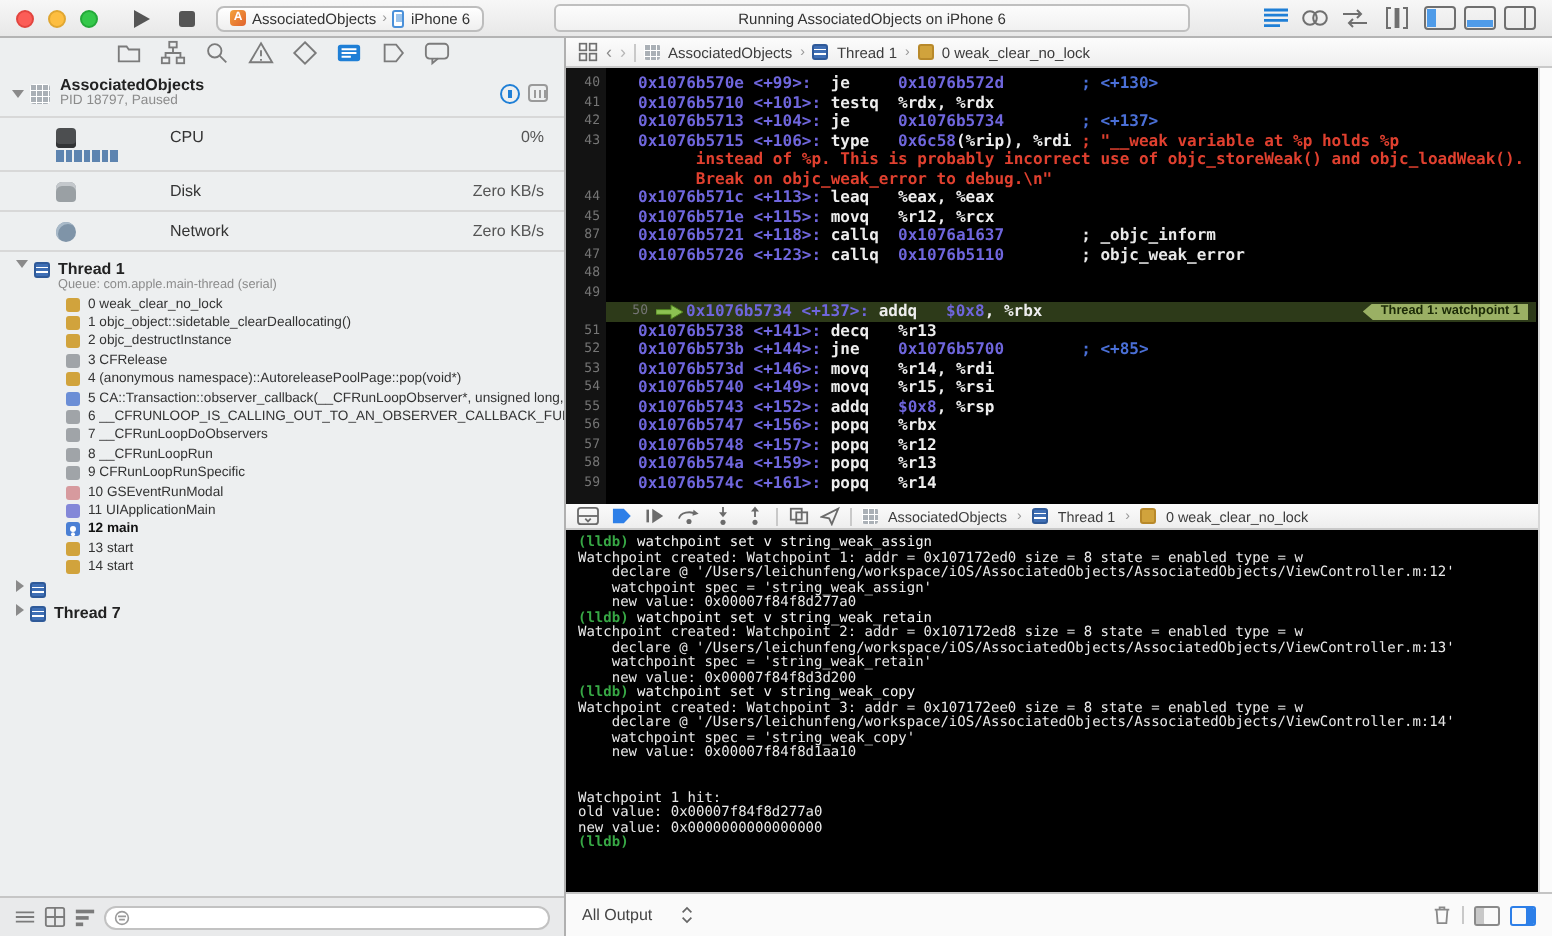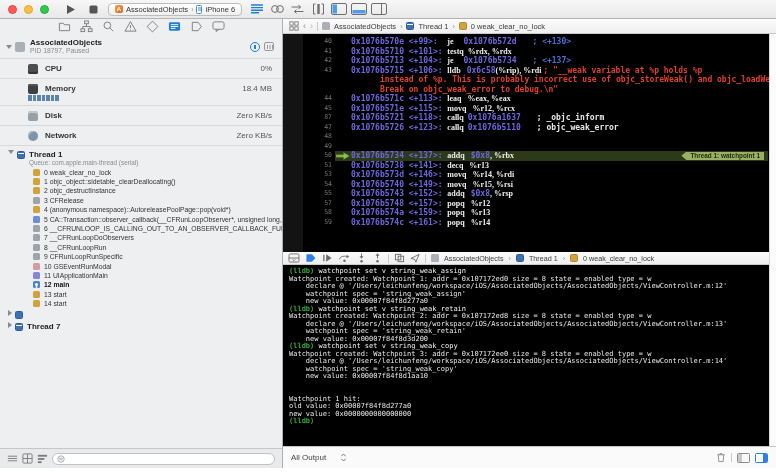--- a/index.html
+++ b/index.html
@@ -56,21 +56,21 @@
   .bars-icon { width:10px; height:9px; border:1px solid #9a9a9a; border-radius:2px; position:relative; }
   .bars-icon::before { content:""; position:absolute; left:1.5px; top:1.5px; bottom:1.5px; width:1px;
                        background:#9a9a9a; box-shadow:2.5px 0 #9a9a9a, 5px 0 #9a9a9a; }
 
   .gauge-row { height:20px; display:flex; align-items:center; border-top:1px solid #d8d8d8; padding-left:28px; }
   .gicon { width:10px; height:10px; margin-right:7px; flex:none; border-radius:2px; }
   .gi-cpu { background:#4c4e50; box-shadow:inset 0 -2px #323436; }
   .gi-memory { background:#3e4042; box-shadow:inset 0 2px #54565a; }
   .gi-disk { background:#9aa0a4; border-radius:3px 3px 2px 2px; box-shadow:inset 0 2px #c4c8cc; }
   .gi-network { background:#7f94a8; border-radius:50%; box-shadow:inset 1px 1px #a9bac9; }
-  .glabel { font-size:8px; font-weight:bold; color:#333; }
+  .glabel { font-size:8px; font-weight:normal; color:#333;margin-left:40px; }
   .gvalue { margin-left:auto; margin-right:10px; font-size:8px; color:#555; }
   .gbars { display:flex; gap:1px; padding-left:28px; margin:-3px 0 4px; }
   .gbars span { width:3.5px; height:6px; background:#5d84b0; }
 
   .thread-list { border-top:1px solid #d8d8d8; padding-top:2px; }
   .thread-row { display:flex; padding:2px 4px 1px 8px; align-items:flex-start; }
   .thread-icon { width:8px; height:8px; border-radius:1.5px; margin:1px 4px 0 0; flex:none;
                  background:repeating-linear-gradient(#3f6fb5 0 1.5px,#ffffff 1.5px 2.2px); border:0.5px solid #2f5a99; }
   .tname { font-size:8px; font-weight:bold; color:#222; line-height:9px; }
   .tqueue { font-size:6.4px; color:#8b8b8b; line-height:7.5px; }
@@ -93,26 +93,26 @@
              display:flex; align-items:center; padding:0 6px; gap:4px; font-size:7.5px; color:#3c3c3c; white-space:nowrap; }
   .jb-icon { display:flex; align-items:center; }
   .mini-sq { width:8px; height:8px; border-radius:1.5px; flex:none; }
   .mini-grid { background:#aab0b6; background-image:linear-gradient(#fff 0.5px,transparent 0.5px),linear-gradient(90deg,#fff 0.5px,transparent 0.5px); background-size:3px 3px; }
   .mini-thread { background:repeating-linear-gradient(#3f6fb5 0 1.5px,#fff 1.5px 2.2px); border:0.5px solid #2f5a99; }
   .mini-frame { background:#d1a33c; border:0.5px solid #b8892a; }
 
   .editor { height:218px; flex:none; position:relative; font-family:"DejaVu Sans Mono",monospace; font-size:8px;
             padding:3px 8px 0 0; }
   .gutterbg { position:absolute; left:0; top:0; bottom:0; width:20px; background:#131313; }
-  .asm-row { display:flex; height:9.5px; line-height:9.5px; position:relative;margin-left:32px; }
-  .asm-row.cur { background:linear-gradient(to right,transparent 20px,#2d3a19 20px); }
+  .asm-row { display:flex; height:9.5px; line-height:9.5px; position:relative; }
+  .asm-row.cur { background:linear-gradient(to right,transparent 20px,#2d3a19 20px);padding-left:24px; }
   .ln { width:20px; flex:none; text-align:right; padding-right:3px; color:#757575; font-size:6.5px; position:relative; z-index:1; }
   .ar { width:16px; flex:none; display:flex; align-items:center; justify-content:center; }
   .code { white-space:pre; font-weight:bold; }
-  .code .a { color:#6f66dd; } .code .p { color:#ededed;font-family:Liberation Serif, serif; } .code .c { color:#4a6fd6; }
+  .code .a { color:#6f66dd; } .code .p { color:#ededed; } .code .c { color:#4a6fd6; }
   .code .w { color:#e8e8e8; } .code .s { color:#e0402f; }
   .badge { position:absolute; right:4px; top:0.5px; height:8.5px; line-height:8.8px; background:#9ab064; color:#1c2b07;
            font-family:"Liberation Sans",sans-serif; font-size:6.4px; font-weight:bold; padding:0 4px 0 9px;
            clip-path:polygon(5px 0,100% 0,100% 100%,5px 100%,0 50%); }
 
   .debugbar { height:13px; flex:none; background:linear-gradient(#fbfbfb,#eeeeee); border-bottom:1px solid #c9c9c9;
               display:flex; align-items:center; padding:0 5px; gap:5px; font-size:7.2px; color:#3c3c3c; white-space:nowrap; }
   .db-sep { width:1px; height:9px; background:#c9c9c9; }
 
   .console { flex:1; font-family:"DejaVu Sans Mono",monospace; font-size:7px; line-height:7.5px;
@@ -152,20 +152,23 @@
         <rect x="0.5" y="0.5" width="8" height="8" rx="1.5" fill="#555"></rect>
       </svg>
   </span>
   <div class="scheme">
     <span class="appicon">A</span>
     <span>AssociatedObjects</span>
     <span class="crumb-sep">›</span>
     <span class="phoneicon"></span>
     <span>iPhone 6</span>
   </div>
+  <div class="activity">
+    <span>Running AssociatedObjects on iPhone 6</span>
+  </div>
   <div class="tb-right">
     <div class="grp">
       <span class="tb-btn">
         <svg class="ic" width="14" height="12" viewBox="0 0 14 12">
             <g stroke="#1f7fd6" stroke-width="1.4">
               <path d="M1 2h12M1 4.6h12M1 7.2h12M1 9.8h8"></path>
             </g>
           </svg>
       </span>
       <span class="tb-btn">
@@ -308,25 +311,20 @@
         <span class="proc-icons">
           <span class="pause-circ"></span>
           <span class="bars-icon"></span>
         </span>
       </div>
       <div>
           <div class="gauge-row">
             <span class="gicon gi-cpu"></span>
             <span class="glabel">CPU</span>
             <span class="gvalue">0%</span>
-          </div>
-          <div class="gauge-row">
-            <span class="gicon gi-memory"></span>
-            <span class="glabel">Memory</span>
-            <span class="gvalue">18.4 MB</span>
           </div>
           <div class="gbars">
             <span></span>
             <span></span>
             <span></span>
             <span></span>
             <span></span>
             <span></span>
             <span></span>
           </div>
@@ -503,21 +501,21 @@
             <span class="code"><span class="a">0x1076b5710 &lt;+101&gt;: </span><span class="p">testq  </span><span class="p">%rdx, %rdx</span></span>
           </div>
           <div class="asm-row">
             <span class="ln">42</span>
             <span class="ar"></span>
             <span class="code"><span class="a">0x1076b5713 &lt;+104&gt;: </span><span class="p">je     </span><span class="a">0x1076b5734</span><span class="p">        </span><span class="c">; &lt;+137&gt;</span></span>
           </div>
           <div class="asm-row">
             <span class="ln">43</span>
             <span class="ar"></span>
-            <span class="code"><span class="a">0x1076b5715 &lt;+106&gt;: </span><span class="p">lldb   </span><span class="a">0x6c58</span><span class="p">(%rip), %rdi</span><span class="p"> </span><span class="s">; "__weak variable at %p holds %p</span></span>
+            <span class="code"><span class="a">0x1076b5715 &lt;+106&gt;: </span><span class="p">type   </span><span class="a">0x6c58</span><span class="p">(%rip), %rdi</span><span class="p"> </span><span class="s">; "__weak variable at %p holds %p</span></span>
           </div>
           <div class="asm-row">
             <span class="ln"></span>
             <span class="ar"></span>
             <span class="code"><span class="s">      instead of %p. This is probably incorrect use of objc_storeWeak() and objc_loadWeak().</span></span>
           </div>
           <div class="asm-row">
             <span class="ln"></span>
             <span class="ar"></span>
             <span class="code"><span class="s">      Break on objc_weak_error to debug.\n"</span></span>
@@ -559,33 +557,43 @@
             </span>
             <span class="code"><span class="a">0x1076b5734 &lt;+137&gt;: </span><span class="p">addq   </span><span class="a">$0x8</span><span class="p">, %rbx</span></span>
             <span class="badge">Thread 1: watchpoint 1</span>
           </div>
           <div class="asm-row">
             <span class="ln">51</span>
             <span class="ar"></span>
             <span class="code"><span class="a">0x1076b5738 &lt;+141&gt;: </span><span class="p">decq   </span><span class="p">%r13</span></span>
           </div>
           <div class="asm-row">
+            <span class="ln">52</span>
+            <span class="ar"></span>
+            <span class="code"><span class="a">0x1076b573b &lt;+144&gt;: </span><span class="p">jne    </span><span class="a">0x1076b5700</span><span class="p">        </span><span class="c">; &lt;+85&gt;</span></span>
+          </div>
+          <div class="asm-row">
             <span class="ln">53</span>
             <span class="ar"></span>
             <span class="code"><span class="a">0x1076b573d &lt;+146&gt;: </span><span class="p">movq   </span><span class="p">%r14, %rdi</span></span>
           </div>
           <div class="asm-row">
             <span class="ln">54</span>
             <span class="ar"></span>
             <span class="code"><span class="a">0x1076b5740 &lt;+149&gt;: </span><span class="p">movq   </span><span class="p">%r15, %rsi</span></span>
           </div>
           <div class="asm-row">
             <span class="ln">55</span>
             <span class="ar"></span>
             <span class="code"><span class="a">0x1076b5743 &lt;+152&gt;: </span><span class="p">addq   </span><span class="a">$0x8</span><span class="p">, %rsp</span></span>
+          </div>
+          <div class="asm-row">
+            <span class="ln">56</span>
+            <span class="ar"></span>
+            <span class="code"><span class="a">0x1076b5747 &lt;+156&gt;: </span><span class="p">popq   </span><span class="p">%rbx</span></span>
           </div>
           <div class="asm-row">
             <span class="ln">57</span>
             <span class="ar"></span>
             <span class="code"><span class="a">0x1076b5748 &lt;+157&gt;: </span><span class="p">popq   </span><span class="p">%r12</span></span>
           </div>
           <div class="asm-row">
             <span class="ln">58</span>
             <span class="ar"></span>
             <span class="code"><span class="a">0x1076b574a &lt;+159&gt;: </span><span class="p">popq   </span><span class="p">%r13</span></span>

